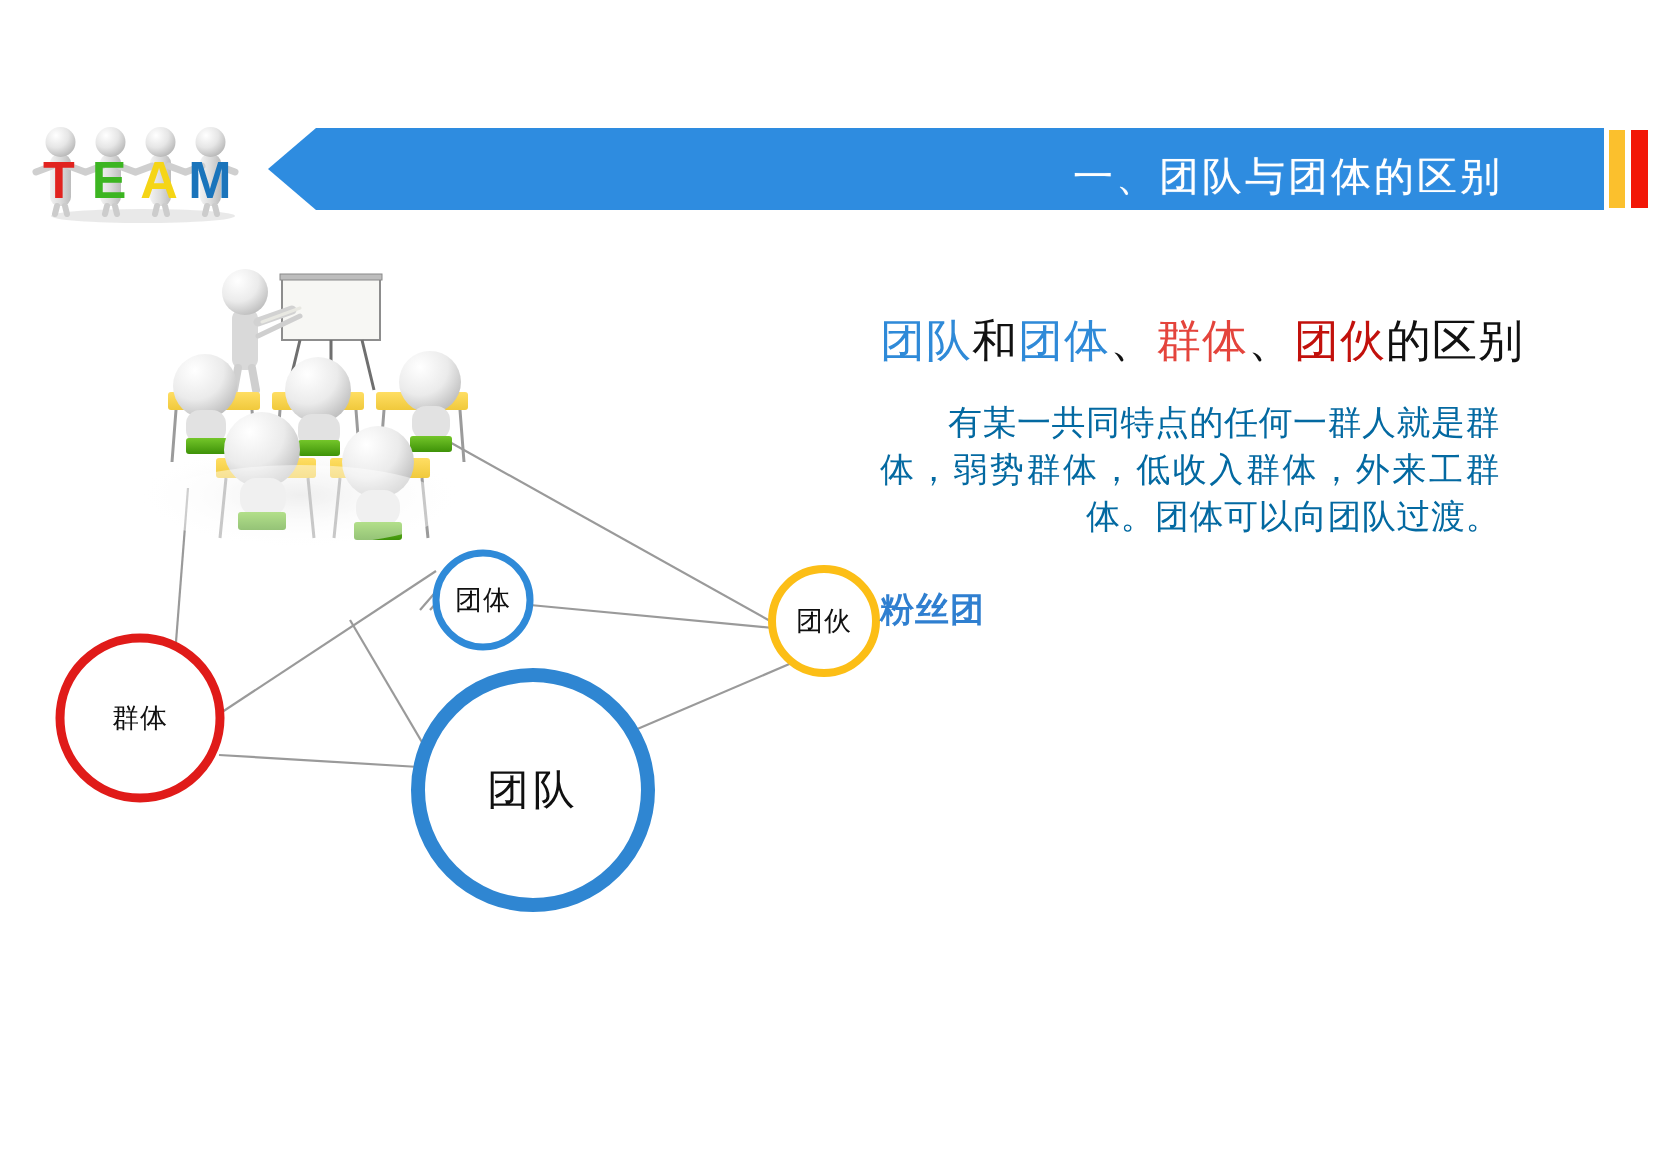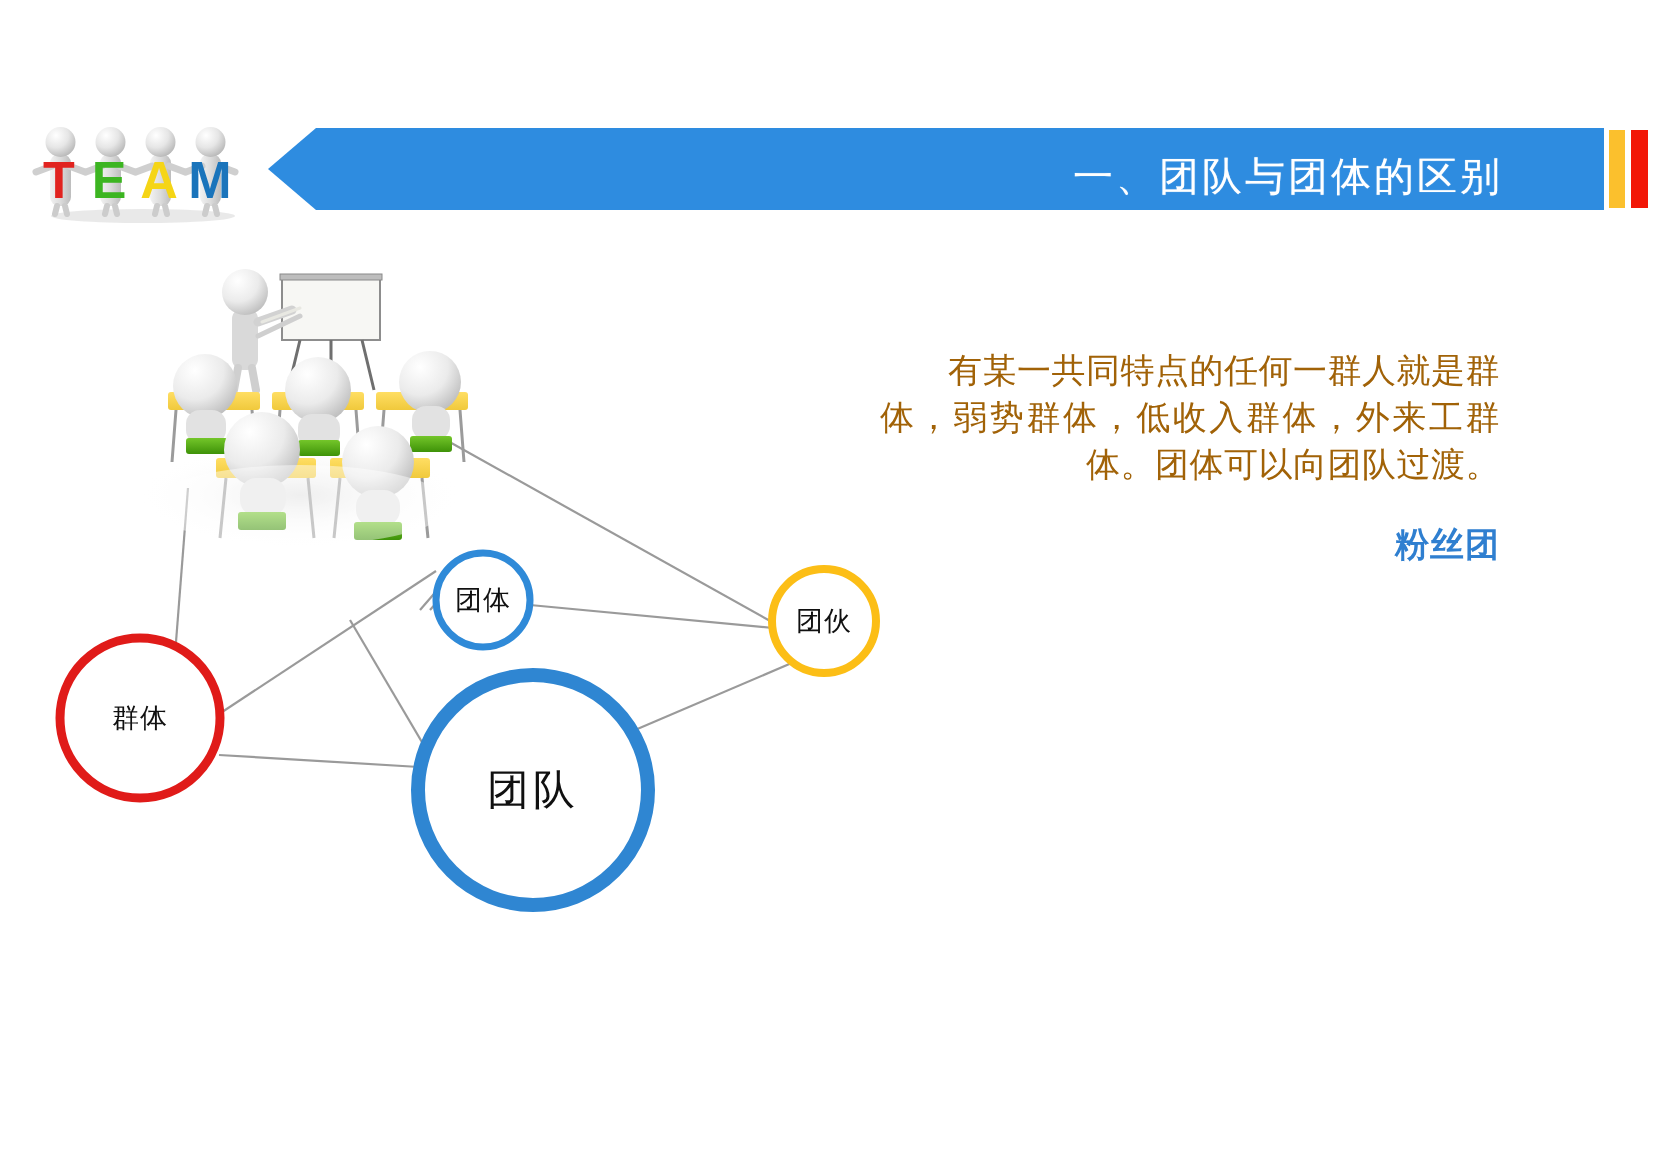--- a/index.html
+++ b/index.html
@@ -118,32 +118,32 @@
   }
   .heading .c-blue  { color: #2f8ad8; }
   .heading .c-red   { color: #e4443c; }
   .heading .c-dred  { color: #c2110c; }
   .heading .c-black { color: #111111; }
 
   .para {
     margin-top: 32px;
     font-size: 34px;
     line-height: 1.38;
-    color: #a16207;
+    color: #0369a1;
     text-align: justify;
     text-align-last: right;
     text-indent: 2em;
     letter-spacing: 0.5px;
   }
   .para.p2 {
     margin-top: 18px;
   }
   .subhead {
-    margin-top: 34px;
-    text-align: right;
+    margin-top: 48px;
+    text-align: left;
     font-size: 34px;
     font-weight: bold;
     color: #2f7fd0;
     letter-spacing: 1px;
   }
 </style>
 </head>
 <body>
 
 <div class="slide">
@@ -339,20 +339,23 @@
 
   </div>
 
   <div class="node-label lbl-tuanti">团体</div>
   <div class="node-label lbl-qunti">群体</div>
   <div class="node-label lbl-tuanhuo">团伙</div>
   <div class="node-label lbl-tuandui">团队</div>
 
   <div class="content">
 
+    <div class="heading">
+      <span class="c-blue">团队</span><span class="c-black">和</span><span class="c-blue">团体</span><span class="c-black">、</span><span class="c-red">群体</span><span class="c-black">、</span><span class="c-dred">团伙</span><span class="c-black">的区别</span>
+    </div>
 
     <div class="para p1">有某一共同特点的任何一群人就是群体，弱势群体，低收入群体，外来工群体。团体可以向团队过渡。</div>
 
     <div class="subhead">粉丝团</div>
 
 
   </div>
 
 </div>
 

